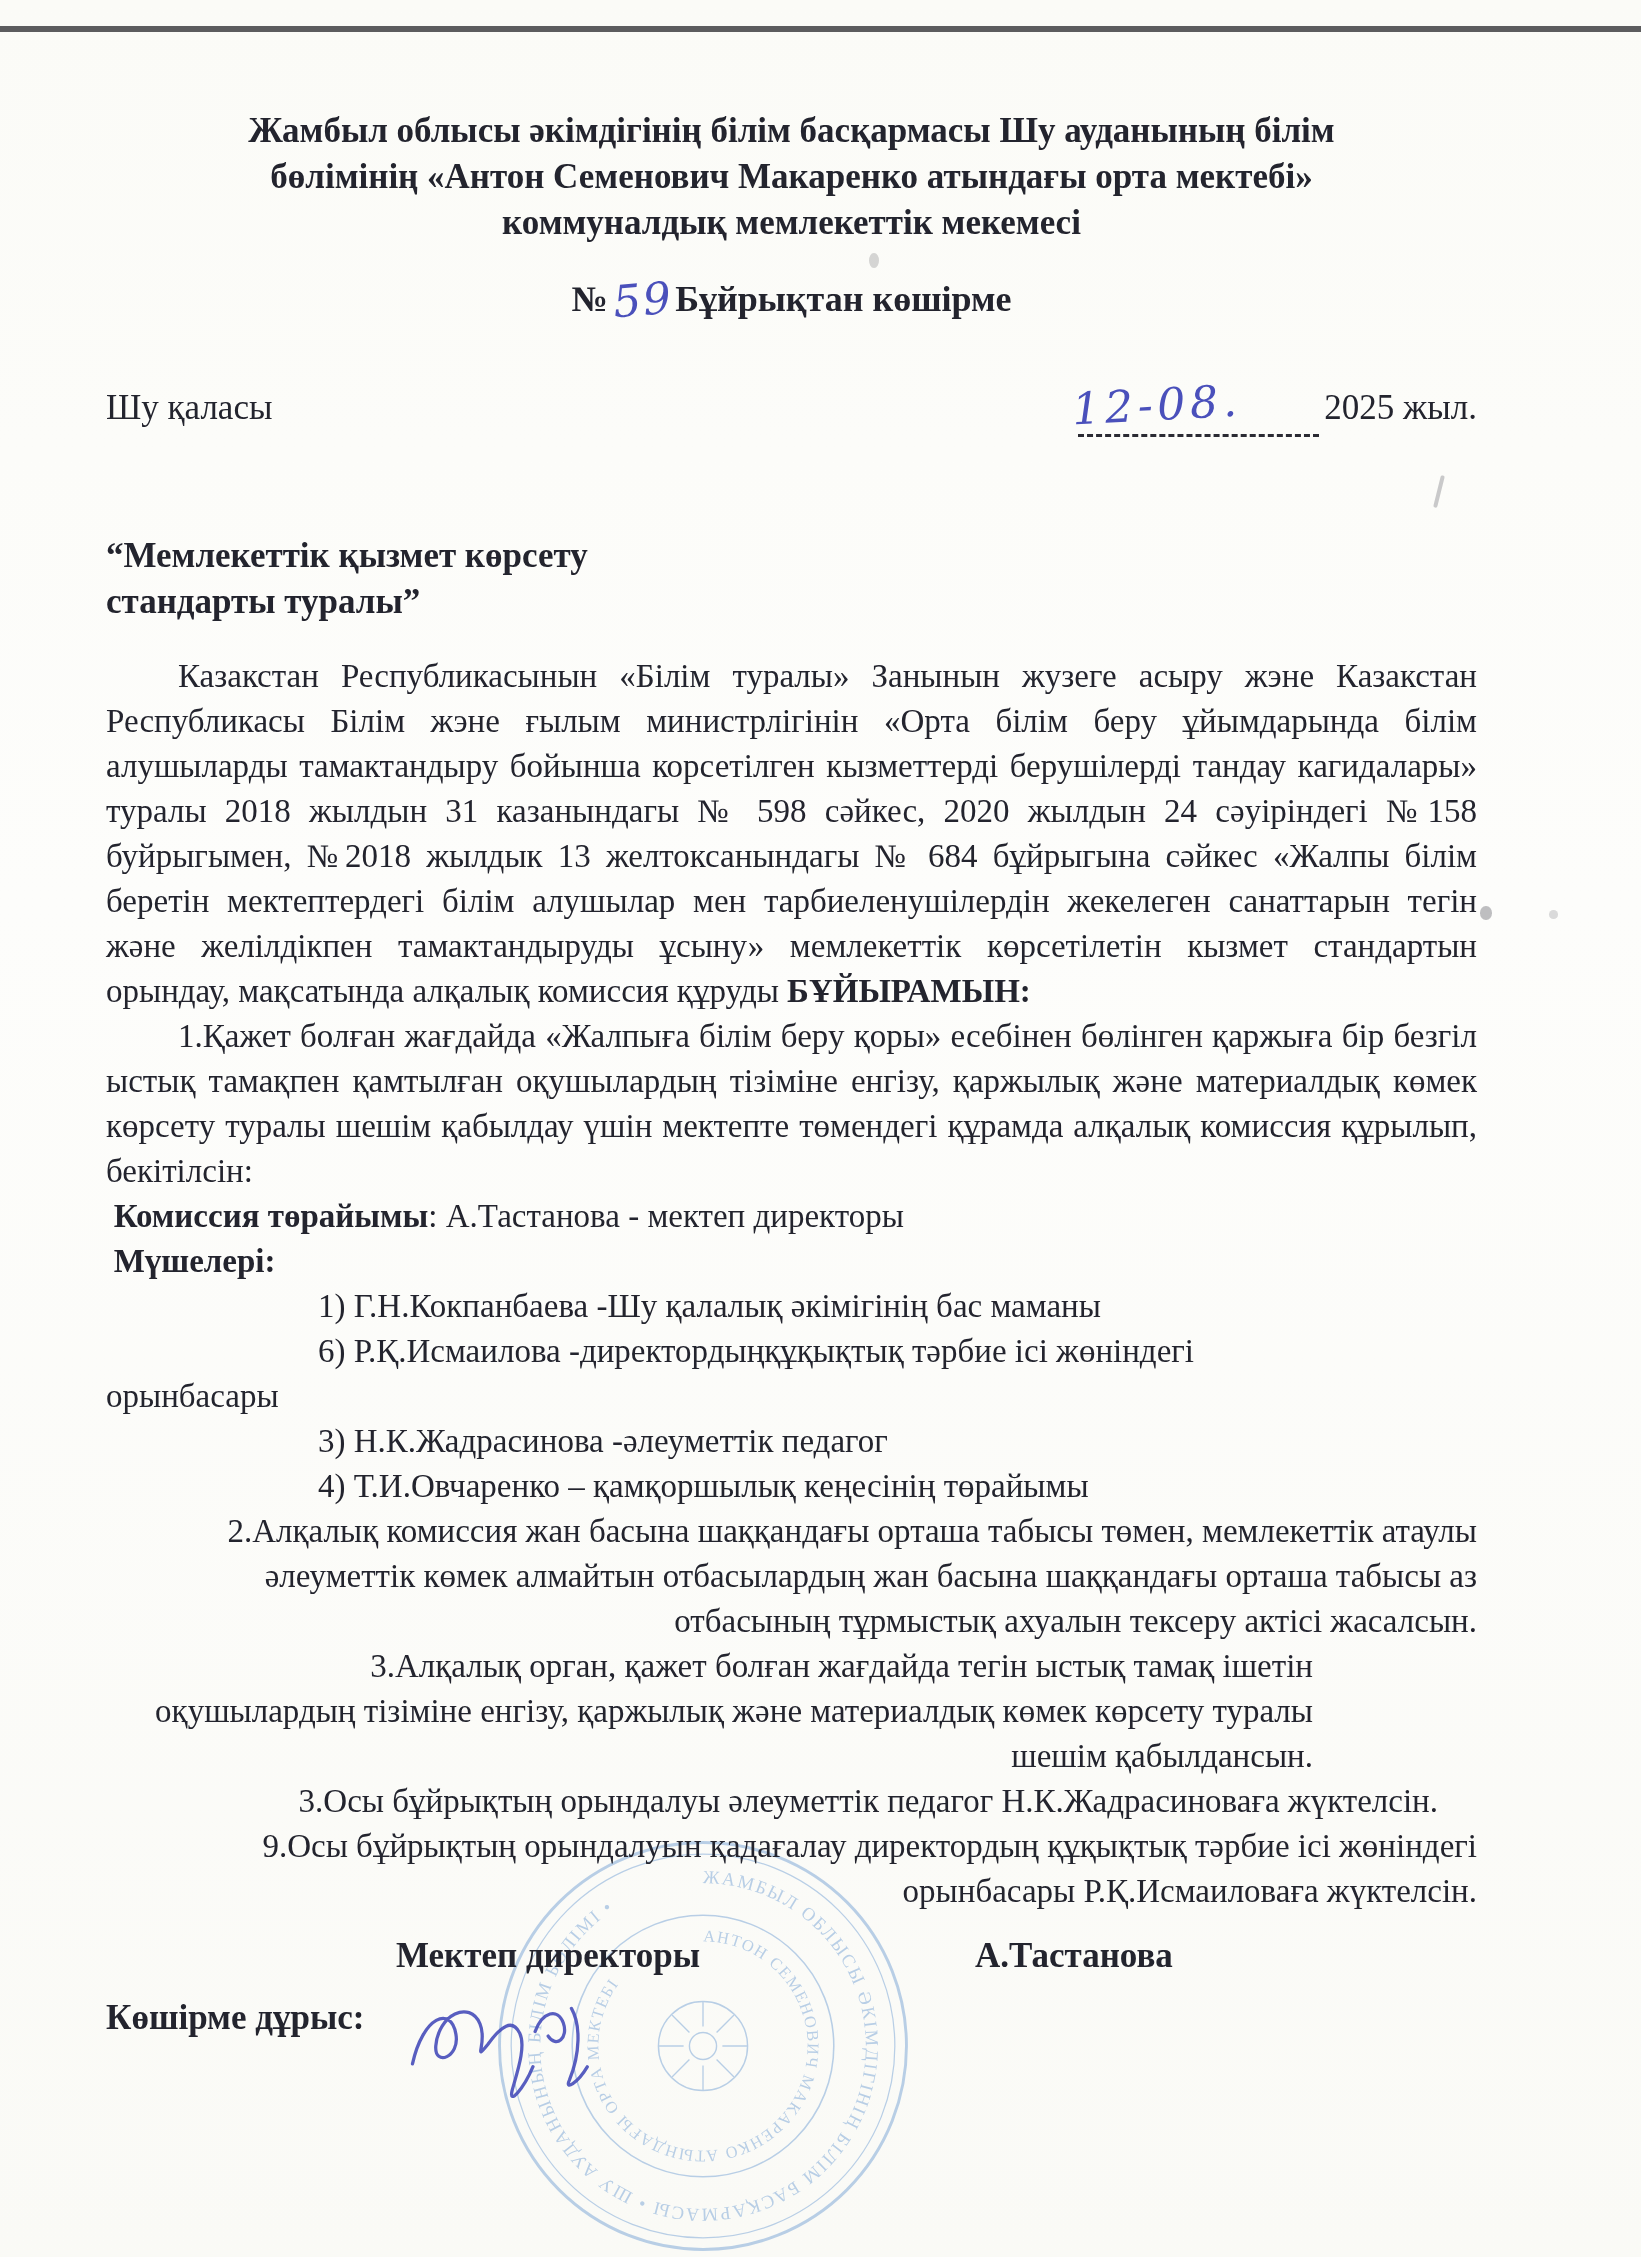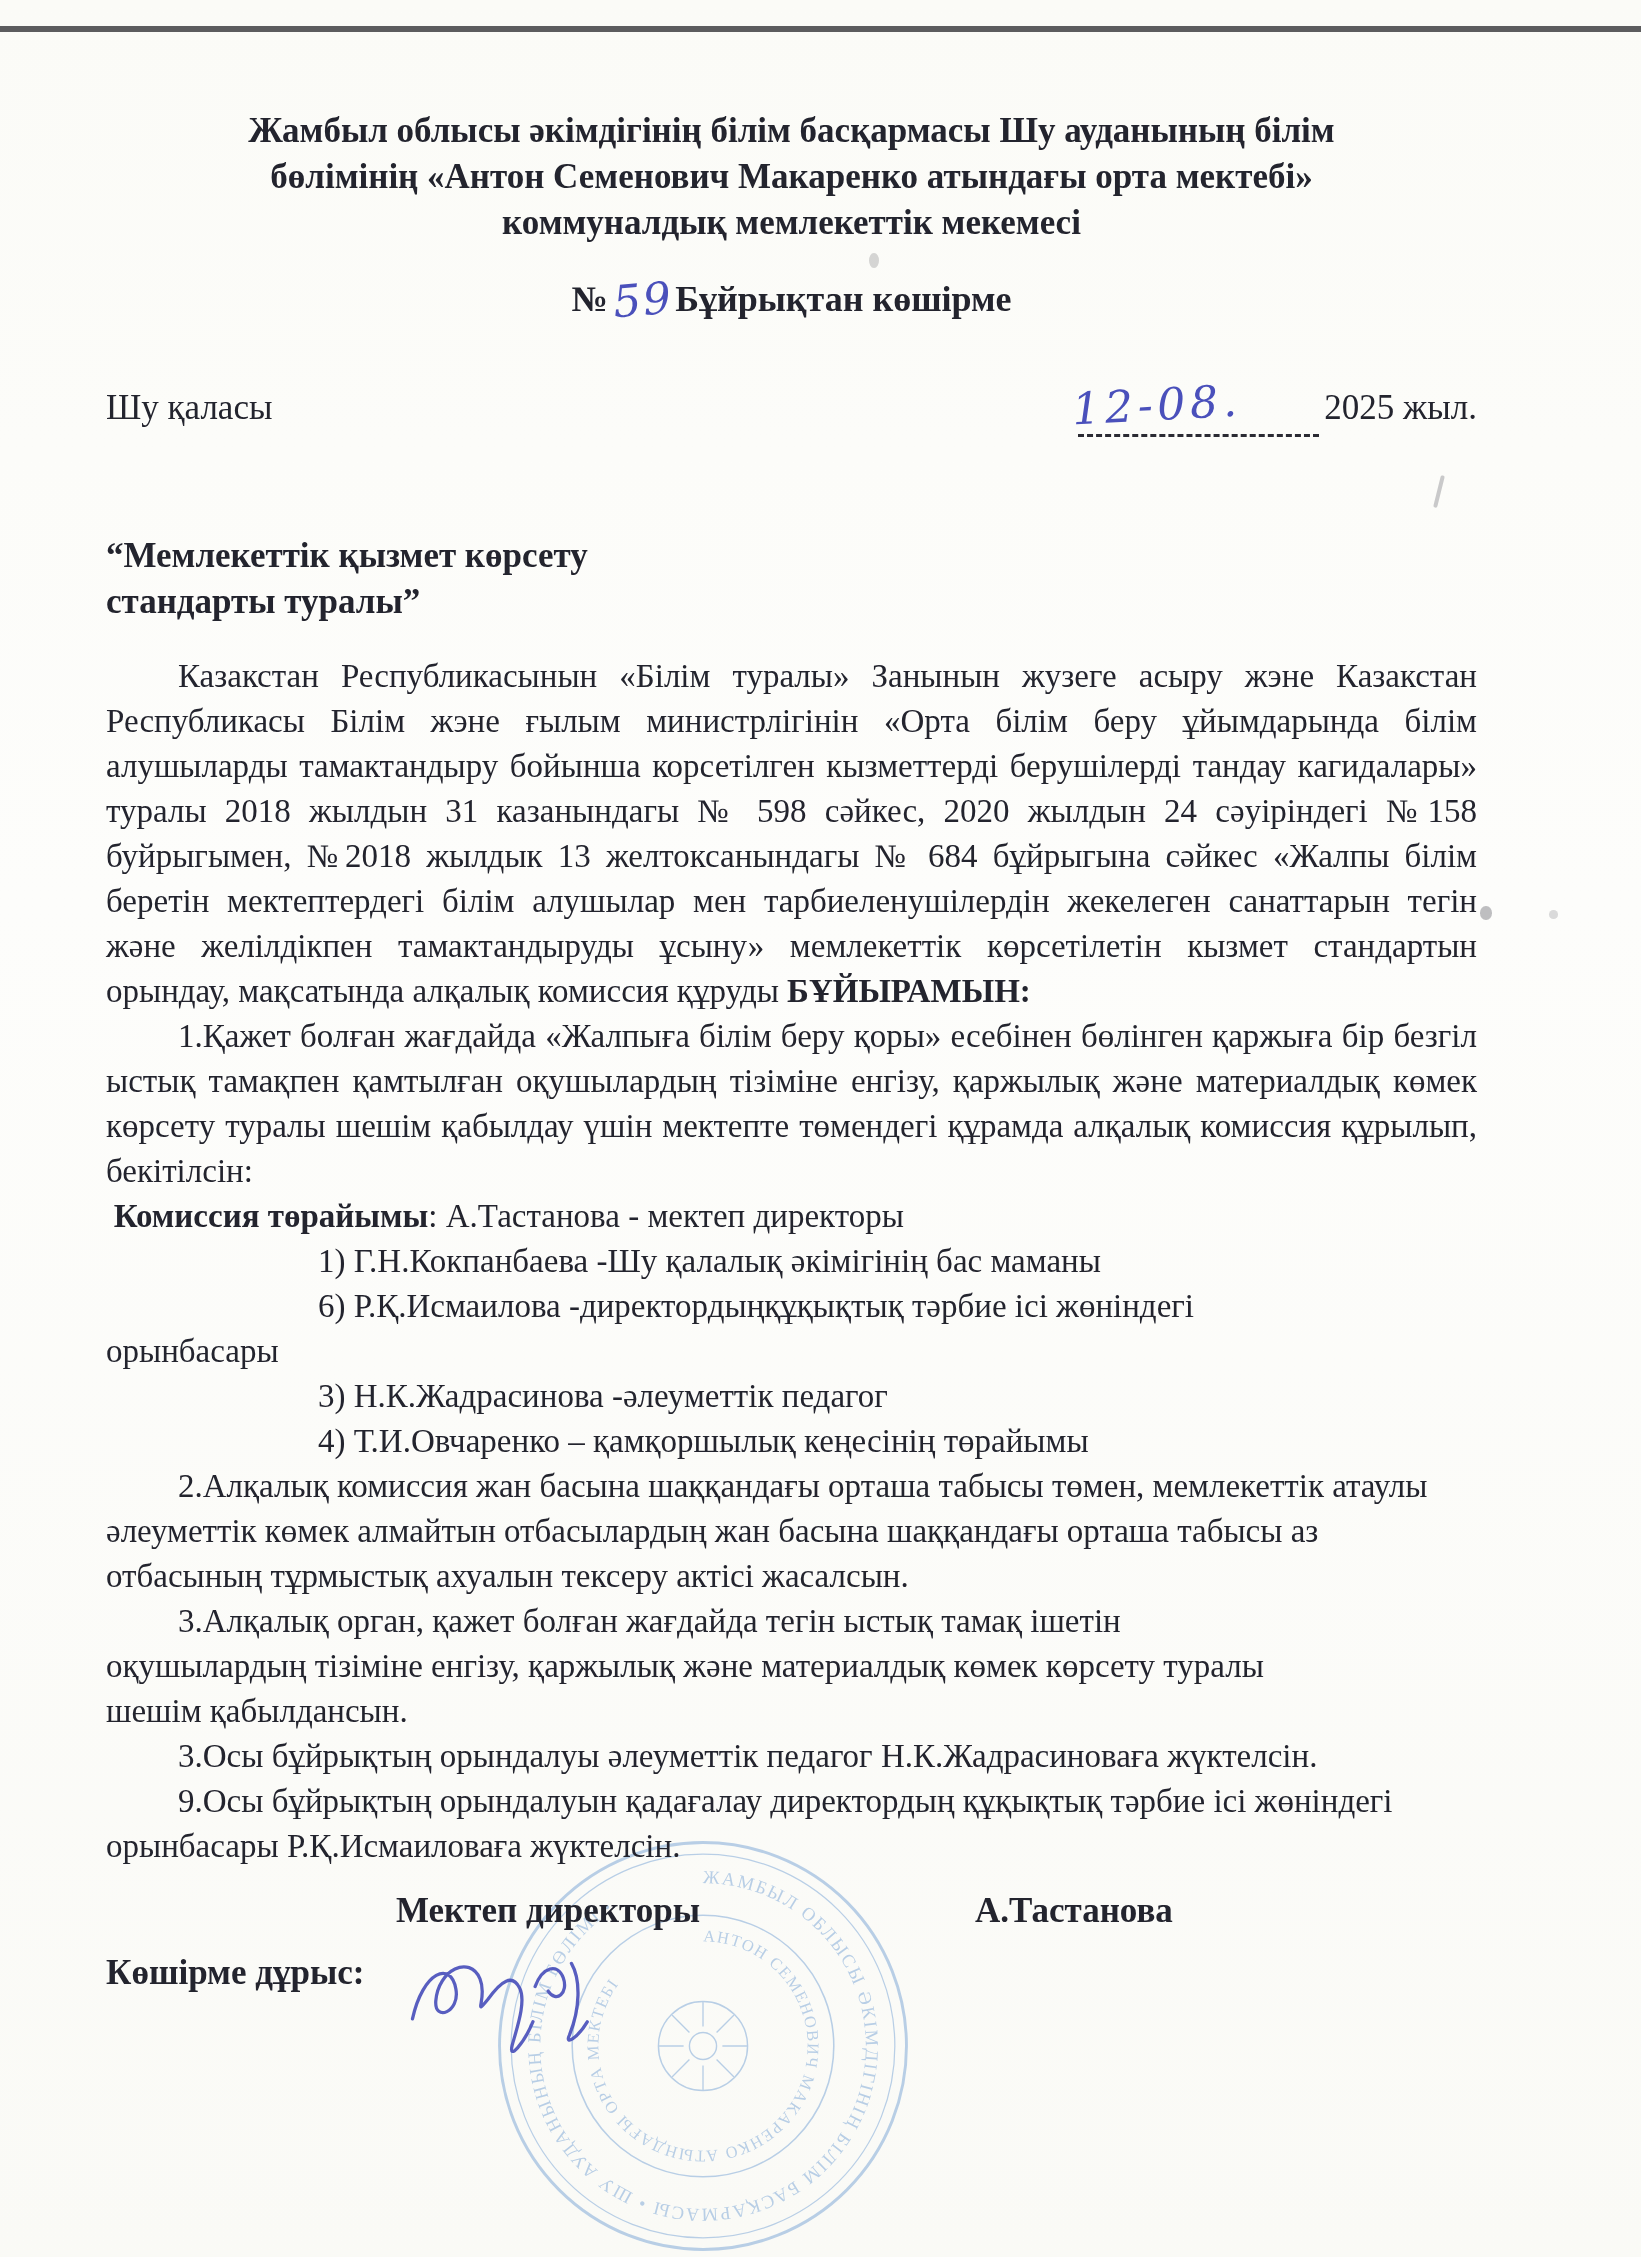--- a/index.html
+++ b/index.html
@@ -16,21 +16,21 @@
   .content{position:relative;z-index:2;padding:108px 164px 0 106px;}
   .org-header{font-weight:bold;font-size:35px;line-height:46px;text-align:center;}
   .order-title{margin-top:25px;text-align:center;font-weight:bold;font-size:36px;line-height:50px;}
   .hw{color:#4a50bb;font-family:"DejaVu Serif",serif;font-style:italic;}
   .hw-number{display:inline-block;font-size:44px;font-weight:normal;transform:rotate(-5deg);position:relative;top:3.9px;margin:0 1.9px 0 5.8px;letter-spacing:1.9px;}
   .place-date{margin-top:55px;display:flex;justify-content:space-between;align-items:flex-end;font-size:35px;line-height:58px;}
   .date-group{display:flex;align-items:flex-end;}
   .date-line{position:relative;width:241px;border-bottom:3.9px dashed #2b2b33;height:50px;margin-right:5.8px;}
   .hw-date{position:absolute;left:-5.8px;top:-7.7px;font-size:44px;letter-spacing:4.8px;transform:rotate(-3deg);white-space:nowrap;}
   .subject{margin-top:96px;font-weight:bold;font-size:35px;line-height:46px;}
-  .para{font-size:33px;line-height:45px;}
+  .para{font-size:33px;line-height:45px;text-align:right;}
   .j{text-align:justify;}
   .indent{text-indent:72px;}
   .mt{margin-top:29px;}
   .b{font-weight:bold;}
   .chair-line,.members-label{padding-left:7.7px;font-size:33px;line-height:45px;}
   .member{margin-left:212px;font-size:33px;line-height:45px;}
   .member-cont{margin-left:0;}
   .narrow-3{max-width:1207px;}
   .narrow-4{max-width:1332px;}
   .signature-row{margin-top:19.3px;display:flex;align-items:baseline;font-weight:bold;font-size:35px;line-height:46px;}
@@ -110,20 +110,21 @@
     <div class="para j indent mt">
       <span>Казакстан Республикасынын «Білім туралы» Занынын жузеге асыру жэне Казакстан Республикасы Білім жэне ғылым министрлігінін «Орта білім беру ұйымдарында білім алушыларды тамактандыру бойынша корсетілген кызметтерді берушілерді тандау кагидалары» туралы 2018 жылдын 31 казанындагы № 598 сәйкес, 2020 жылдын 24 сәуіріндегі №158 буйрыгымен, №2018 жылдык 13 желтоксанындагы № 684 бұйрыгына сәйкес «Жалпы білім беретін мектептердегі білім алушылар мен тарбиеленушілердін жекелеген санаттарын тегін және желілдікпен тамактандыруды ұсыну» мемлекеттік көрсетілетін кызмет стандартын орындау,  мақсатында алқалық комиссия құруды </span><span class="b">БҰЙЫРАМЫН:</span>
     </div>
 
     <div class="para j indent">1.Қажет болған жағдайда «Жалпыға білім беру қоры» есебінен бөлінген қаржыға бір безгіл ыстық тамақпен қамтылған оқушылардың тізіміне енгізу, қаржылық және материалдық көмек көрсету туралы шешім қабылдау үшін мектепте төмендегі құрамда алқалық комиссия  құрылып, бекітілсін:</div>
 
     <div class="chair-line">
       <span class="b">Комиссия төрайымы</span><span>: А.Тастанова - мектеп директоры</span>
     </div>
 
+    <div class="members-label b">Мүшелері:</div>
 
     <div class="member">1) Г.Н.Кокпанбаева -Шу қалалық әкімігінің бас маманы</div>
     <div class="member">6) Р.Қ.Исмаилова -директордыңқұқықтық тәрбие ісі жөніндегі</div>
     <div class="member member-cont">орынбасары</div>
     <div class="member">3) Н.К.Жадрасинова -әлеуметтік педагог</div>
     <div class="member">4) Т.И.Овчаренко  – қамқоршылық кеңесінің төрайымы</div>
 
     <div class="para indent">2.Алқалық комиссия жан басына шаққандағы орташа табысы  төмен, мемлекеттік атаулы әлеуметтік көмек алмайтын  отбасылардың жан басына шаққандағы орташа табысы аз отбасының  тұрмыстық ахуалын тексеру актісі жасалсын.</div>
     <div class="para indent narrow-3">3.Алқалық орган, қажет болған жағдайда тегін ыстық тамақ ішетін оқушылардың тізіміне енгізу, қаржылық және материалдық көмек көрсету туралы шешім қабылдансын.</div>
     <div class="para indent narrow-4">3.Осы бұйрықтың орындалуы әлеуметтік педагог Н.К.Жадрасиноваға жүктелсін.</div>

